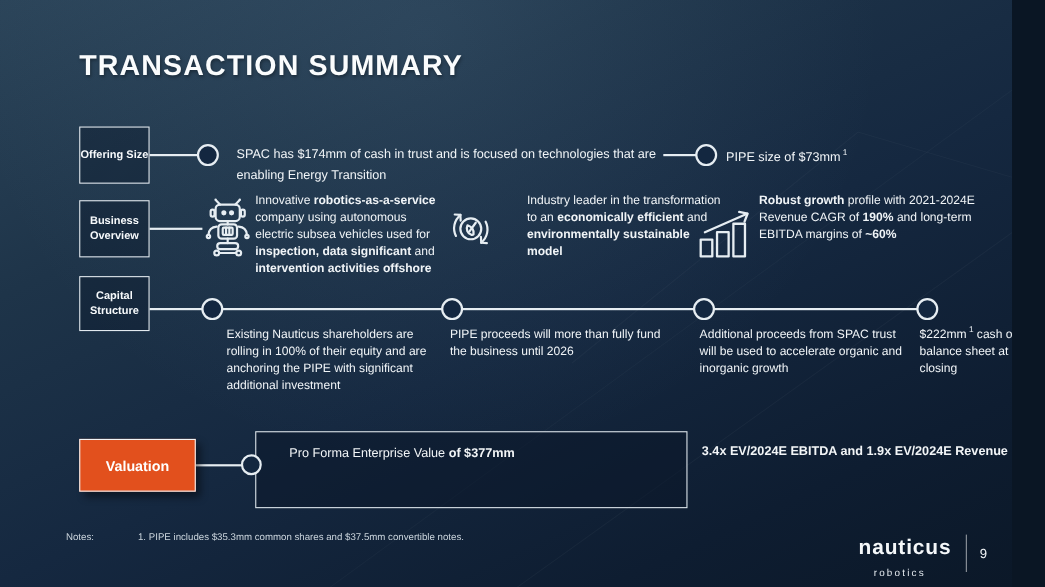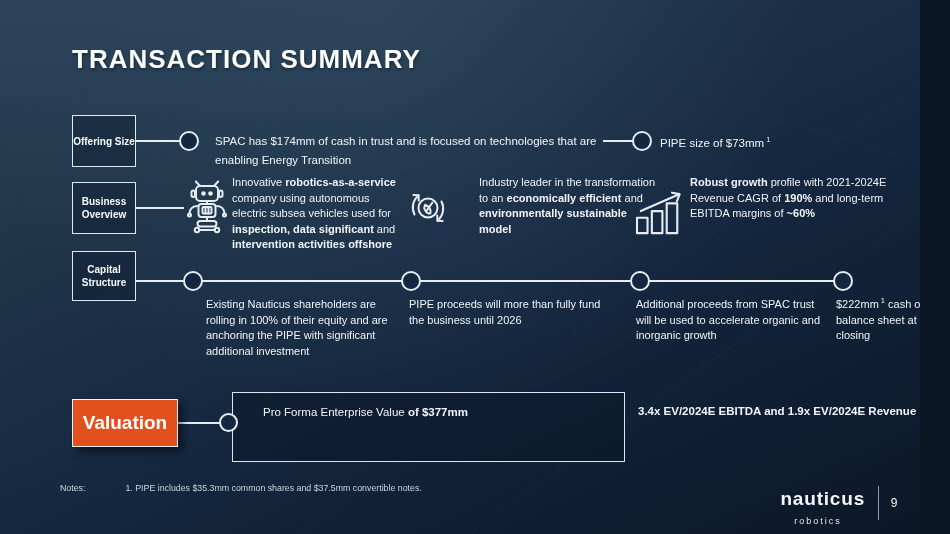--- a/index.html
+++ b/index.html
@@ -21,21 +21,21 @@
     width:20px;height:20px;border:2px solid #E6EDF2;border-radius:50%;
     background:#132740;box-sizing:border-box;z-index:3;
   }
   .body{font-size:11px;line-height:15.5px;color:#F0F4F7;}
   .body-lg{font-size:11.5px;line-height:18.5px;color:#F0F4F7;}
   .b, .rich .b{font-weight:700;}
   sup{font-size:7.5px;vertical-align:super;margin-left:2px;line-height:0;}
   .val-box{
     background:#E2501D;border:1px solid #F0F3F5;box-shadow:5px 5px 7px rgba(0,0,0,0.45);
     display:flex;align-items:center;justify-content:center;
-    font-weight:700;font-size:19px;color:#FFFFFF;box-sizing:border-box;z-index:2;
+    font-weight:700;font-size:13px;color:#FFFFFF;box-sizing:border-box;z-index:2;
   }
   .outline-box{border:1.5px solid #DCE5EC;background:rgba(9,22,40,0.5);box-sizing:border-box;z-index:1;}
   .val-line{font-size:11.5px;line-height:19.5px;}
   .implies-line{font-size:11.5px;line-height:20px;font-weight:700;}
   .notes{font-size:8.8px;color:#CBD5DD;display:flex;gap:17px;}
   .logo-name{font-size:19px;font-weight:700;letter-spacing:0.8px;color:#F4F7F9;text-align:right;line-height:1;}
   .logo-sub{font-size:9px;letter-spacing:2px;color:#E4EAEF;text-align:center;margin-top:8px;padding-right:2px;}
   .v-div{width:1px;background:rgba(255,255,255,0.55);}
   .page-num{font-size:12px;color:#F2F5F7;text-align:center;}
   svg.icon{display:block;}

